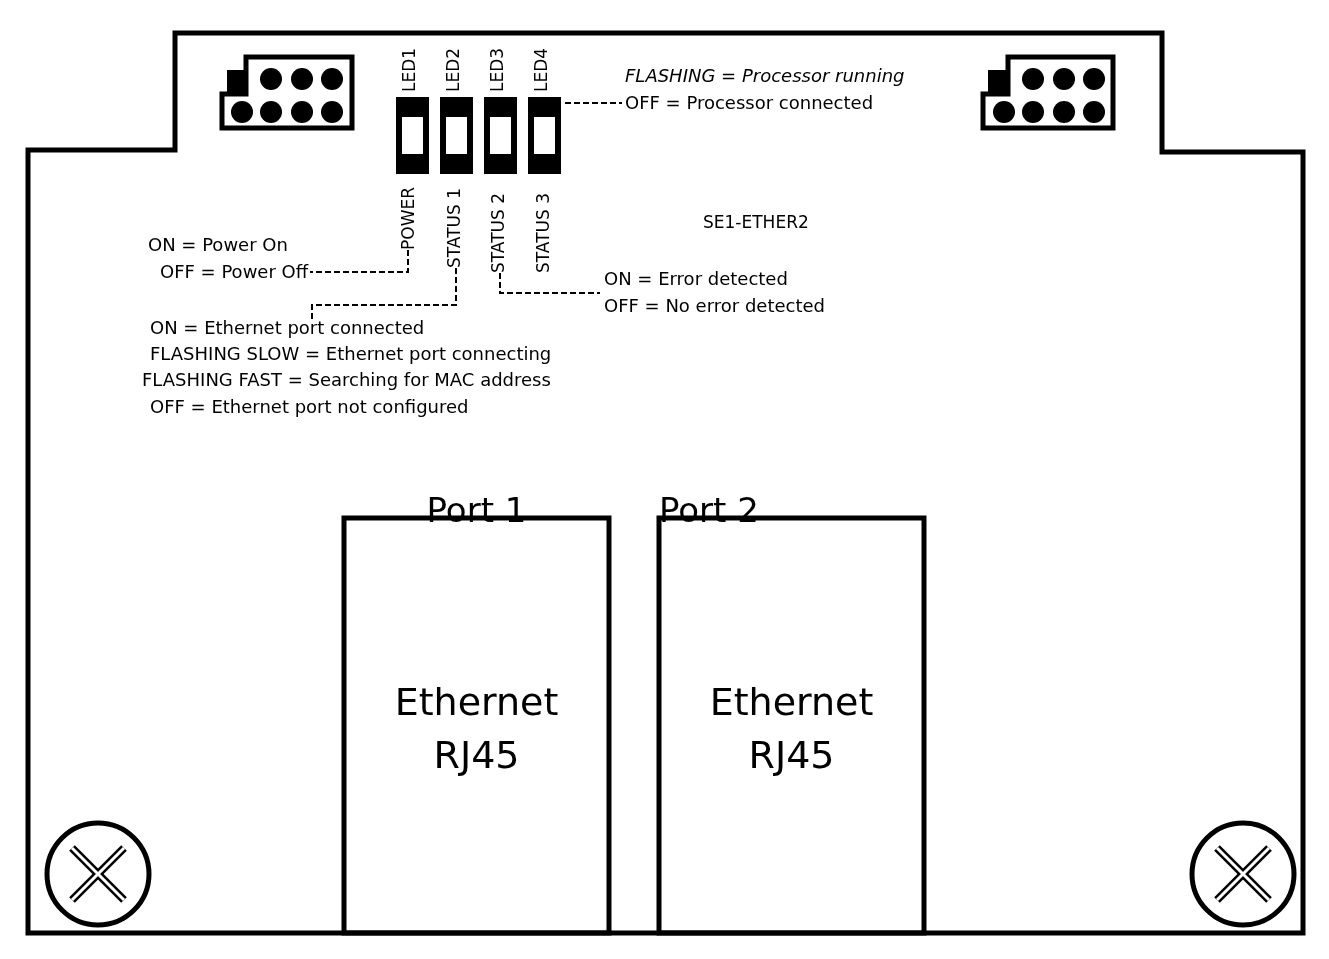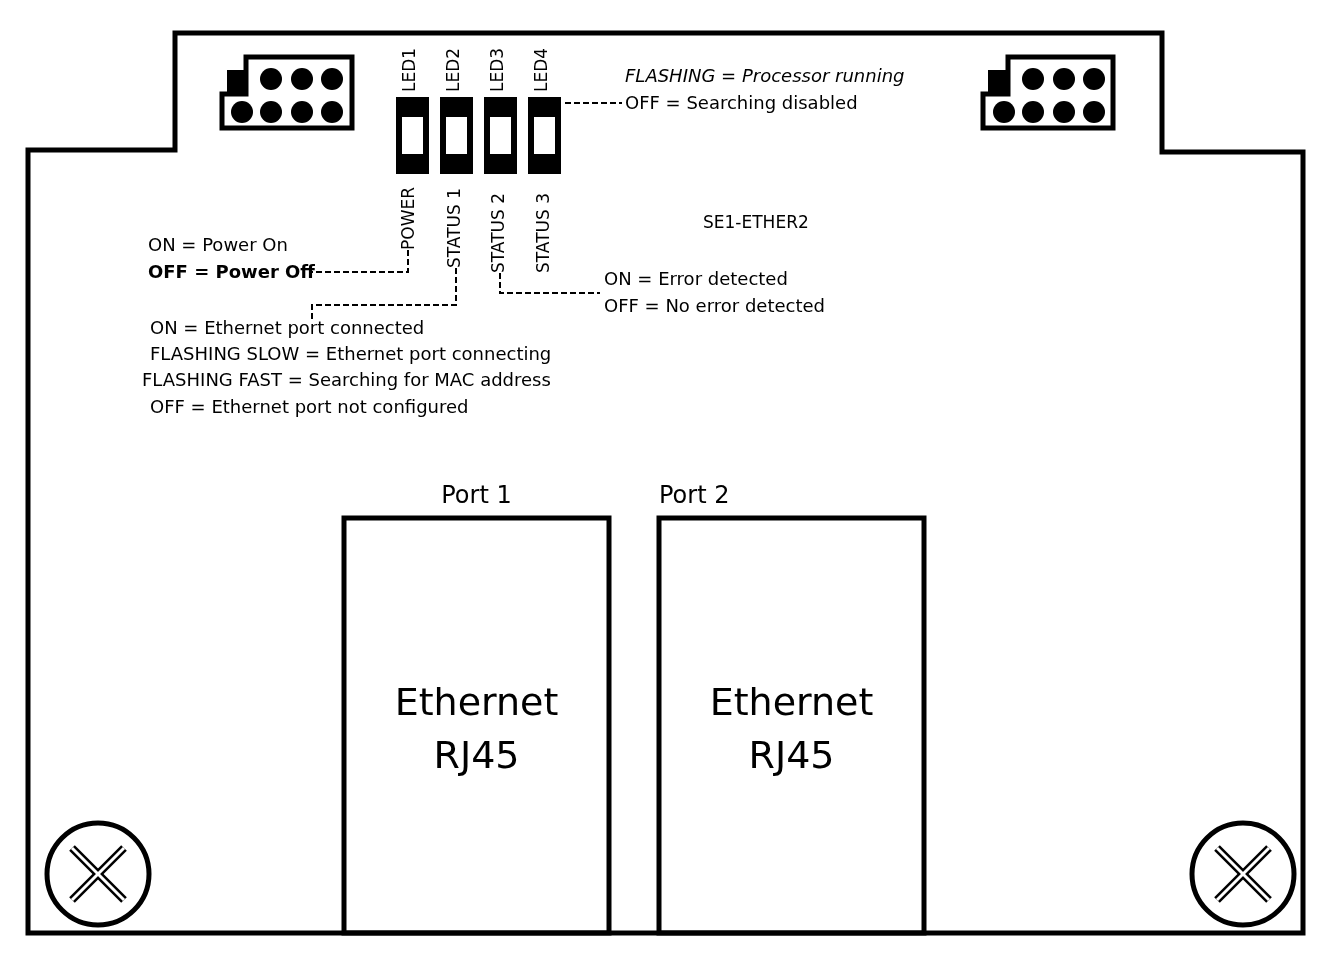--- a/index.html
+++ b/index.html
@@ -3,21 +3,21 @@
   <meta charset="utf-8">
   <style>
     html, body { margin: 0; padding: 0; background: #ffffff; }
     body { width: 1329px; height: 959px; position: relative; overflow: hidden;
            font-family: "DejaVu Sans", sans-serif; color: #000000; }
     svg.board { position: absolute; left: 0; top: 0; }
     .t { position: absolute; white-space: nowrap; font-family: "DejaVu Sans", sans-serif;
          color: #000; line-height: 1; }
     .s18 { font-size: 18px; }
     .s17 { font-size: 17px; }
-    .port-title { font-size: 24px; }
+    .port-title { font-size: 34px; margin-top: 10px; }
     .port-body { font-size: 38px; text-align: center; line-height: 1.4; }
     .vert { position: absolute; white-space: nowrap; font-size: 17px; line-height: 1;
             transform-origin: 0 0; transform: rotate(-90deg); }
   </style>
 </head>
 <body>
 
 <svg class="board" width="1329" height="959" viewBox="0 0 1329 959">
 
   <path d="M28,933 L28,150 L175,150 L175,33 L1162,33 L1162,152 L1303,152 L1303,933 Z" fill="none" stroke="#000" stroke-width="5"></path>
@@ -95,32 +95,32 @@
 <div class="vert" style="left: 533px; top: 92px; transform: rotate(-90deg); transform-origin: 0px 0px;">LED4</div>
 
 <div class="vert" style="left: 400px; top: 250px; transform: rotate(-90deg); transform-origin: 0px 0px;">POWER</div>
 <div class="vert" style="left: 446px; top: 268px; transform: rotate(-90deg); transform-origin: 0px 0px;">STATUS 1</div>
 <div class="vert" style="left: 490px; top: 273px; transform: rotate(-90deg); transform-origin: 0px 0px;">STATUS 2</div>
 <div class="vert" style="left: 535px; top: 273px; transform: rotate(-90deg); transform-origin: 0px 0px;">STATUS 3</div>
 
 <div class="t s17" style="left:703px; top:214px;">SE1-ETHER2</div>
 
 <div class="t s18" style="left:148px; top:236px;">ON = Power On</div>
-<div class="t s18" style="left:148px; top:263px;font-weight:bold;">OFF = Power Off</div>
+<div class="t s18" style="left:160px; top:263px;">OFF = Power Off</div>
 
 <div class="t s18" style="left:150px; top:319px;">ON = Ethernet port connected</div>
 <div class="t s18" style="left:150px; top:345px;">FLASHING SLOW = Ethernet port connecting</div>
 <div class="t s18" style="left:142px; top:371px;">FLASHING FAST = Searching for MAC address</div>
 <div class="t s18" style="left:150px; top:398px;">OFF = Ethernet port not configured</div>
 
 <div class="t s18" style="left:604px; top:270px;">ON = Error detected</div>
 <div class="t s18" style="left:604px; top:297px;">OFF = No error detected</div>
 
 <div class="t s18" style="left:625px; top:67px;font-style:italic;">FLASHING = Processor running</div>
-<div class="t s18" style="left:625px; top:94px;">OFF = Searching disabled</div>
+<div class="t s18" style="left:625px; top:94px;">OFF = Processor connected</div>
 
 <div class="t port-title" style="left:344px; width:265px; text-align:center; top:483px;">Port 1</div>
 <div class="t port-title" style="left:659px; width:265px; text-align:left; top:483px;">Port 2</div>
 
 <div class="t port-body" style="left:344px; width:265px; top:676px;">
   <div>Ethernet</div>
   <div>RJ45</div>
 </div>
 <div class="t port-body" style="left:659px; width:265px; top:676px;">
   <div>Ethernet</div>

